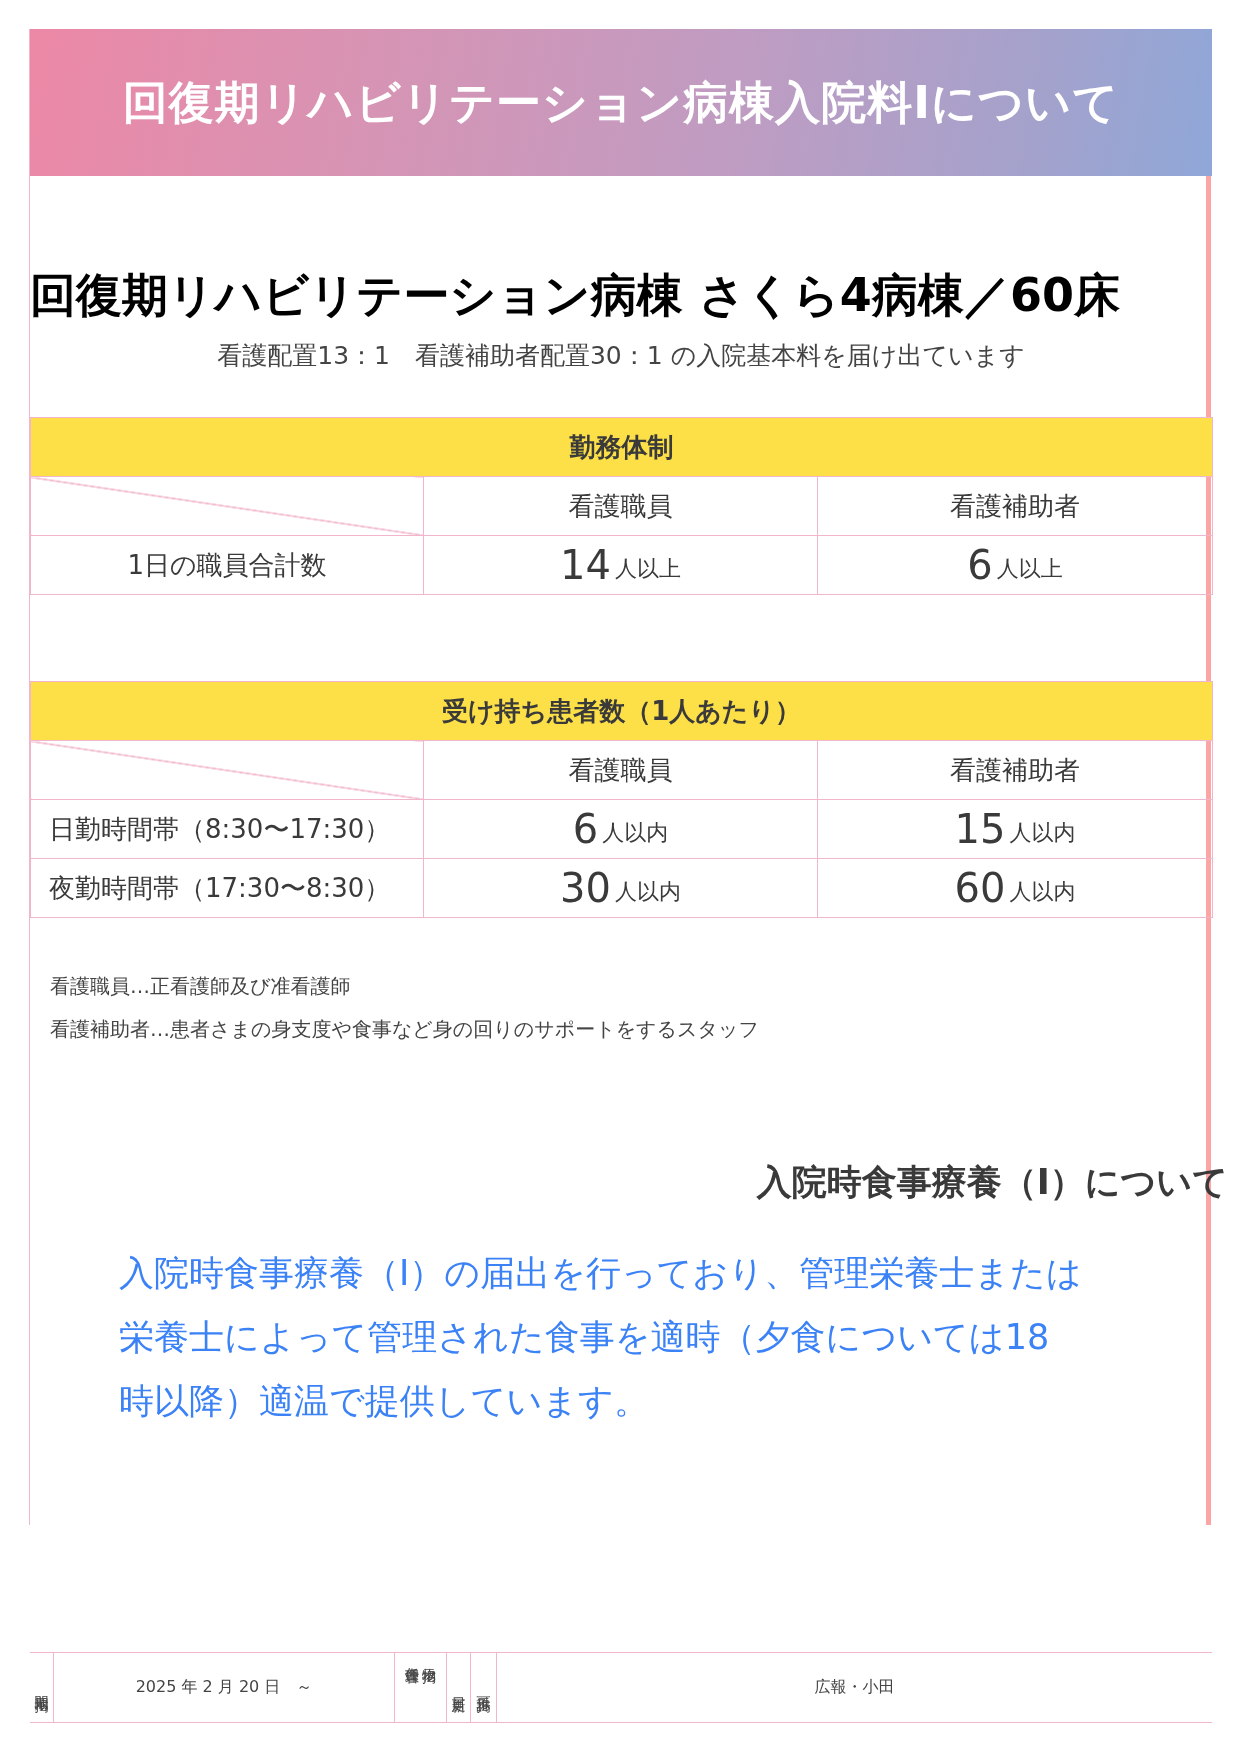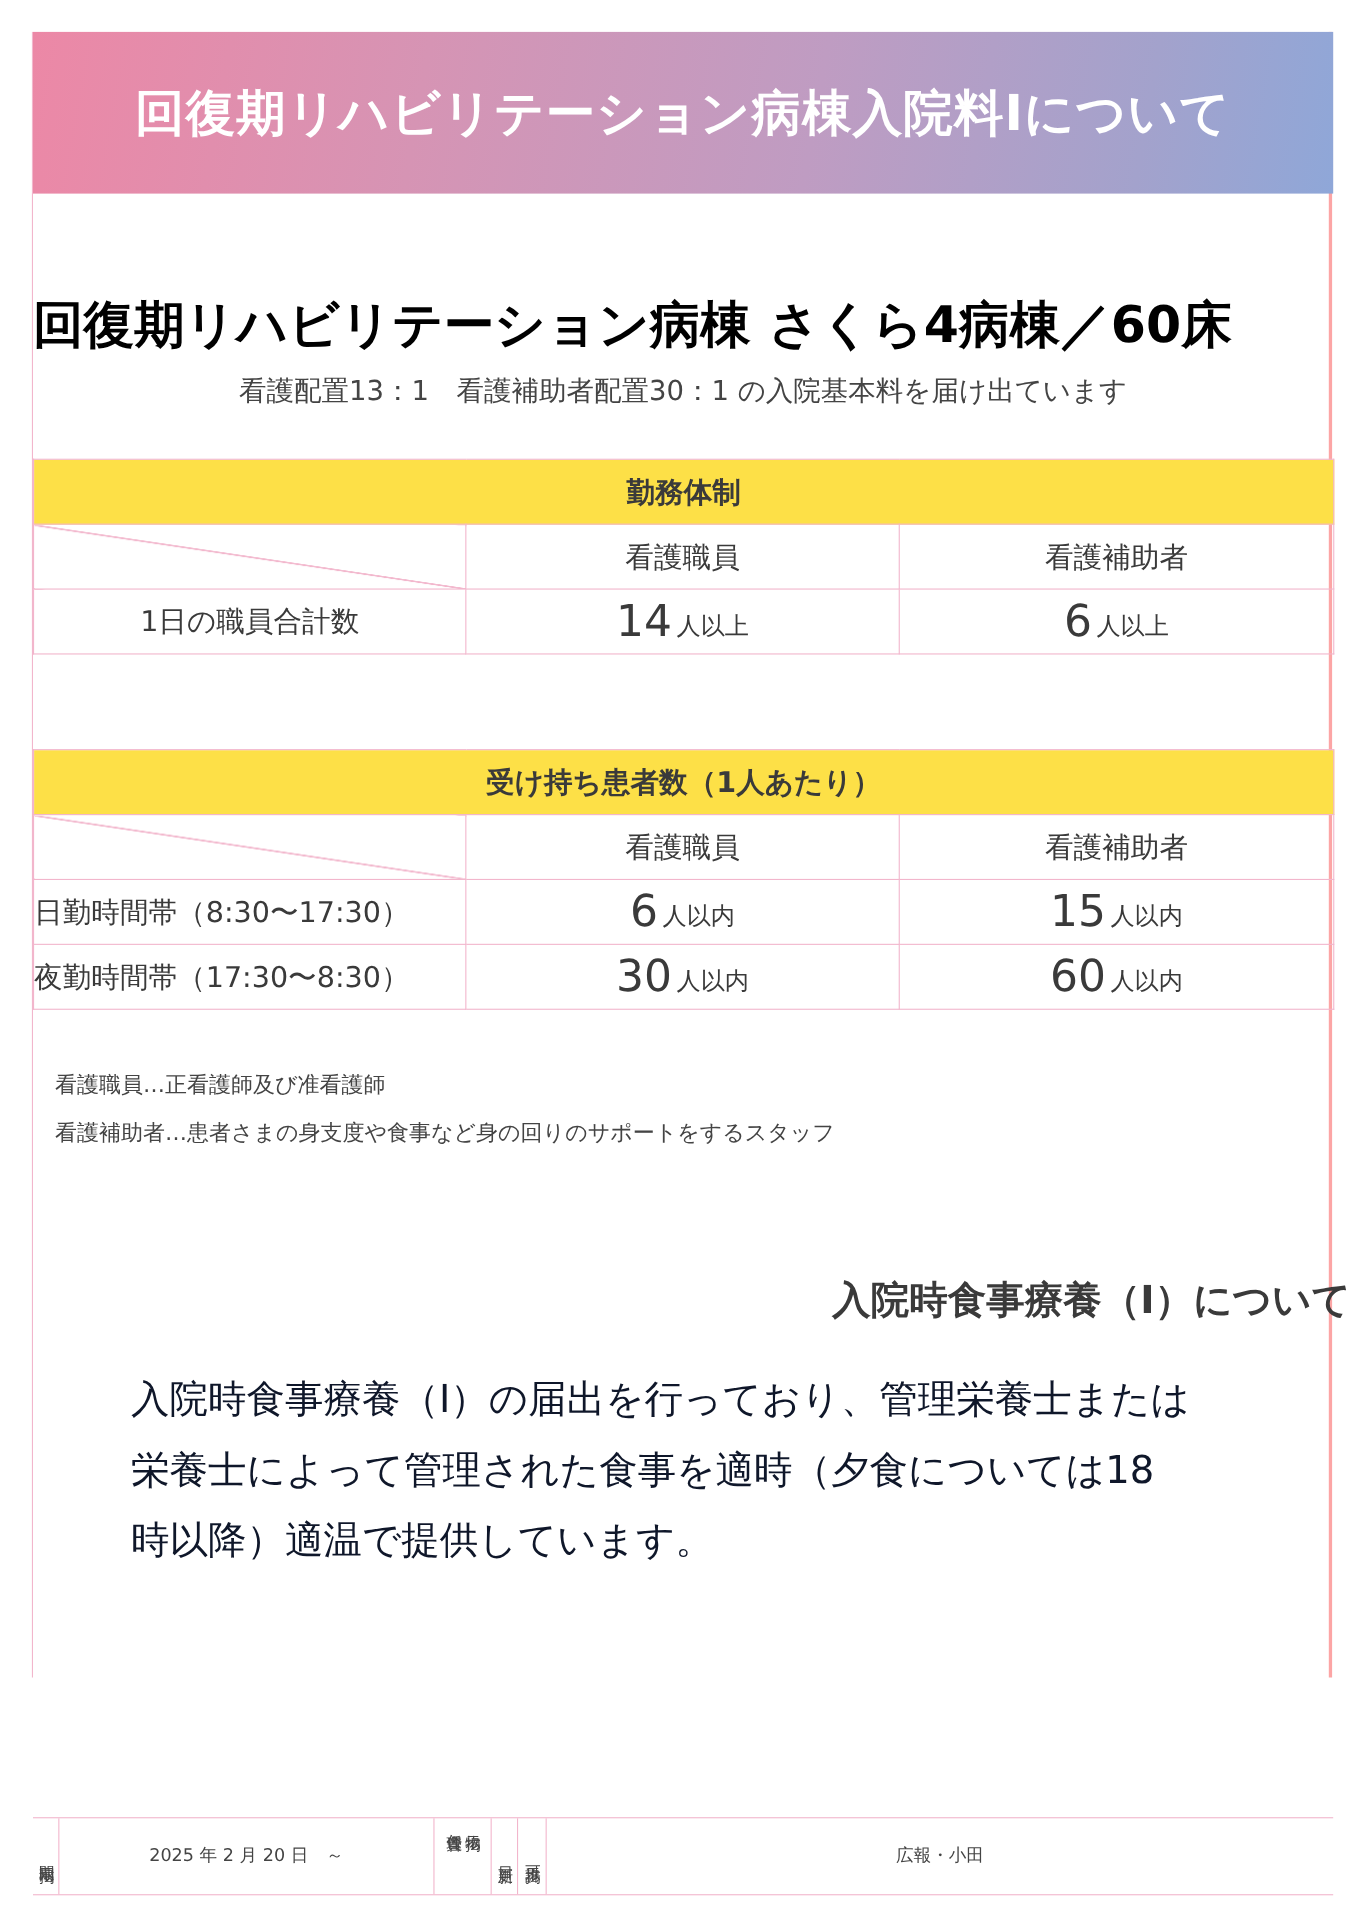--- a/index.html
+++ b/index.html
@@ -1,21 +1,21 @@
 <!DOCTYPE html>
 <html><head>
   <meta charset="utf-8">
   <style>
     * { box-sizing: border-box; margin: 0; padding: 0; }
     html, body { width: 1240px; height: 1754px; background: #ffffff; }
     body { font-family: "DejaVu Sans", "Liberation Sans", sans-serif; color: #3a3a3a; position: relative; }
 
     .page {
       position: absolute; left: 29px; top: 29px; width: 1182px; height: 1496px;
-      border-left: 1px solid #f2b6cc; border-right: 3px solid #fca5a5;
+      border-left: 1px solid #f2b6cc; border-right: 5px solid #fca5a5;
     }
 
     .banner {
       position: absolute; left: 0; top: 0; width: 1182px; height: 147px;
       background: linear-gradient(100deg, #ec88a6 0%, #d694b4 30%, #bf9cc2 60%, #a3a2cc 85%, #8fa7d8 100%);
       display: flex; align-items: center; justify-content: center;
     }
     .banner h1 {
       color: #ffffff; font-size: 45px; font-weight: bold; letter-spacing: 1px; white-space: nowrap;
     }
@@ -35,38 +35,38 @@
     table.grid td {
       border: 1px solid #f2b6cc; height: 59px; text-align: center; vertical-align: middle;
       font-size: 26px; color: #3a3a3a; white-space: nowrap;
     }
     table.grid td.caption {
       background: #fde047; font-weight: bold; font-size: 26px;
     }
     table.grid td.diag {
       background: linear-gradient(to top right, transparent calc(50% - 1px), #f2b6cc calc(50% - 0.5px), #f2b6cc calc(50% + 0.5px), transparent calc(50% + 1px));
     }
-    table.grid td.rowlabel { text-align: left; }
+    table.grid td.rowlabel { text-align: left; padding-left: 18px; }
     table.grid td.rowlabel.center { text-align: center; padding-left: 0; }
     .num { font-size: 40px; vertical-align: middle; }
     .unit { font-size: 22px; vertical-align: middle; margin-left: 4px; position: relative; top: 4px; }
 
     #tbl1 { top: 388px; }
     #tbl2 { top: 652px; }
 
     .notes { position: absolute; left: 20px; top: 943px; font-size: 20px; color: #444; }
     .notes div { height: 43px; line-height: 28px; white-space: nowrap; }
 
     .meal-title {
       position: absolute; left: 16px; top: 1130px; width: 1182px; text-align: right;
       font-size: 35px; font-weight: bold; color: #3a3a3a; white-space: nowrap;
     }
     .meal-body {
       position: absolute; left: 89px; top: 1212px; width: 1020px;
-      font-size: 35px; line-height: 64px; color: #0f172a;
+      font-size: 35px; line-height: 64px; color: #3b82f6;
     }
     .meal-body div { white-space: nowrap; }
 
     .footer {
       position: absolute; left: 0; top: 1623px; width: 1182px; height: 71px;
       border-top: 1px solid #f2b6cc; border-bottom: 1px solid #f2b6cc;
       display: flex; font-size: 16px; color: #444;
     }
     .footer .cell { border-right: 1px solid #f2b6cc; display: flex; align-items: center; justify-content: center; }
     .footer .cell:last-child { border-right: none; }

